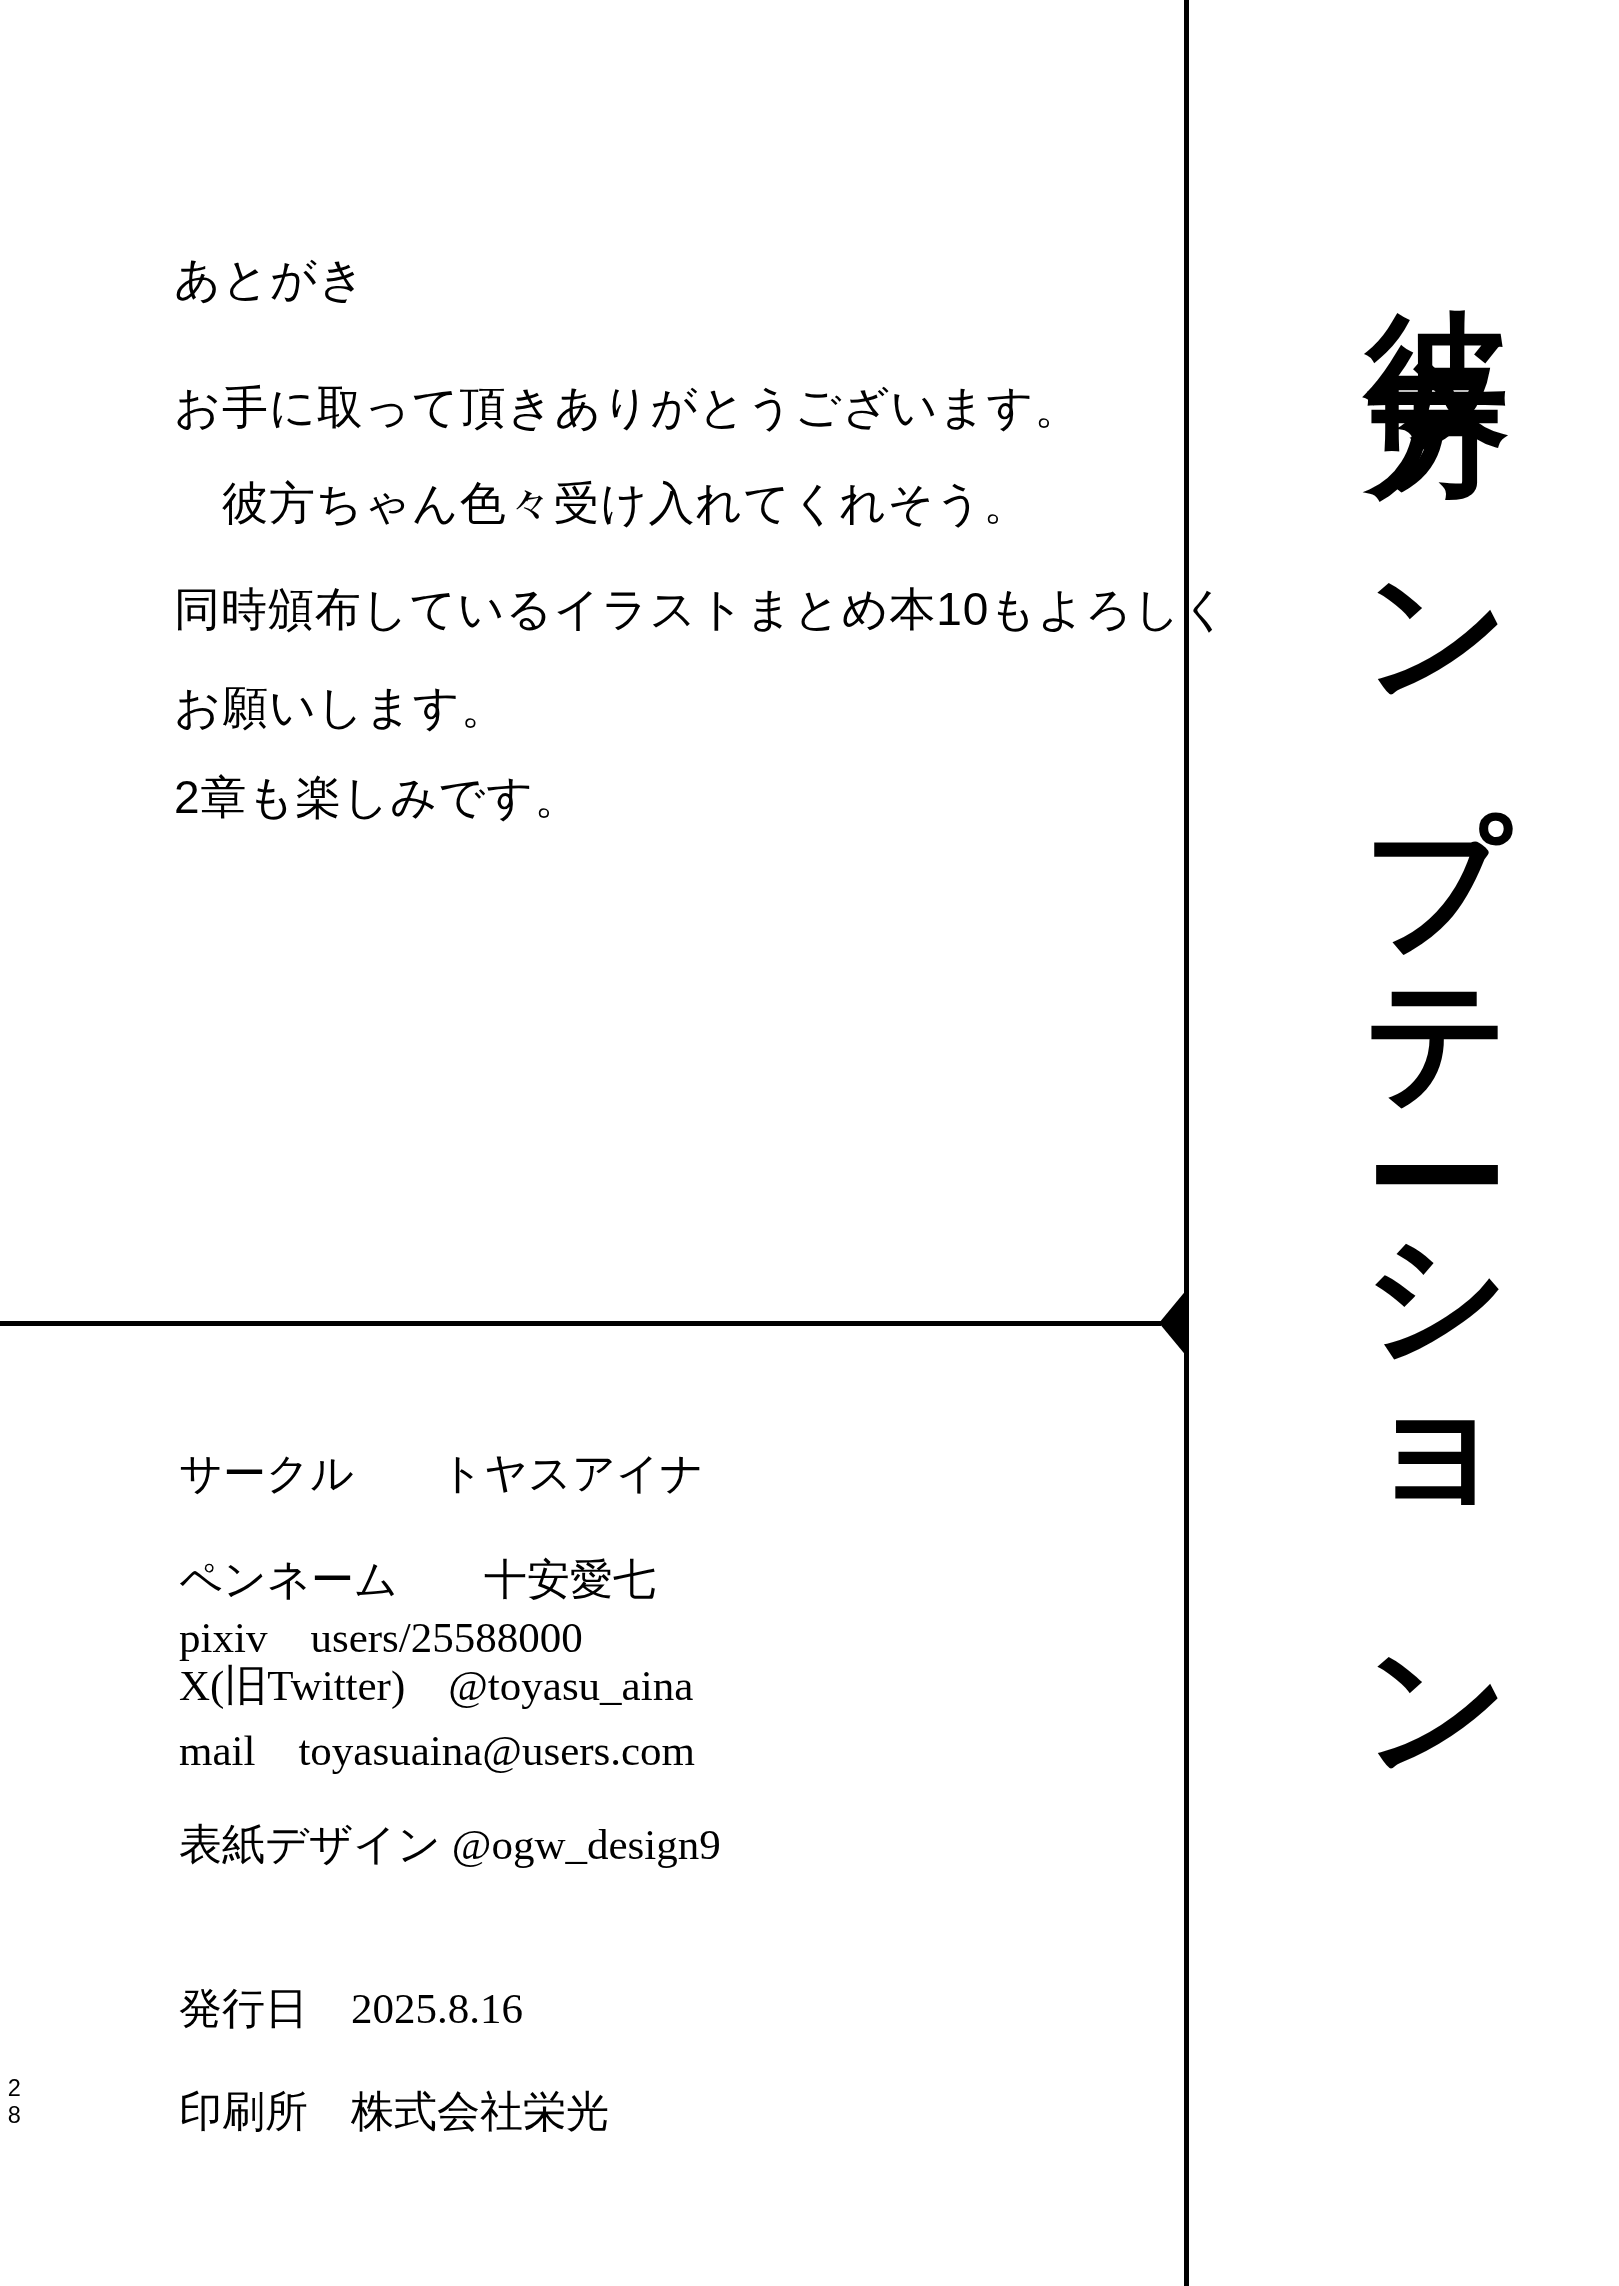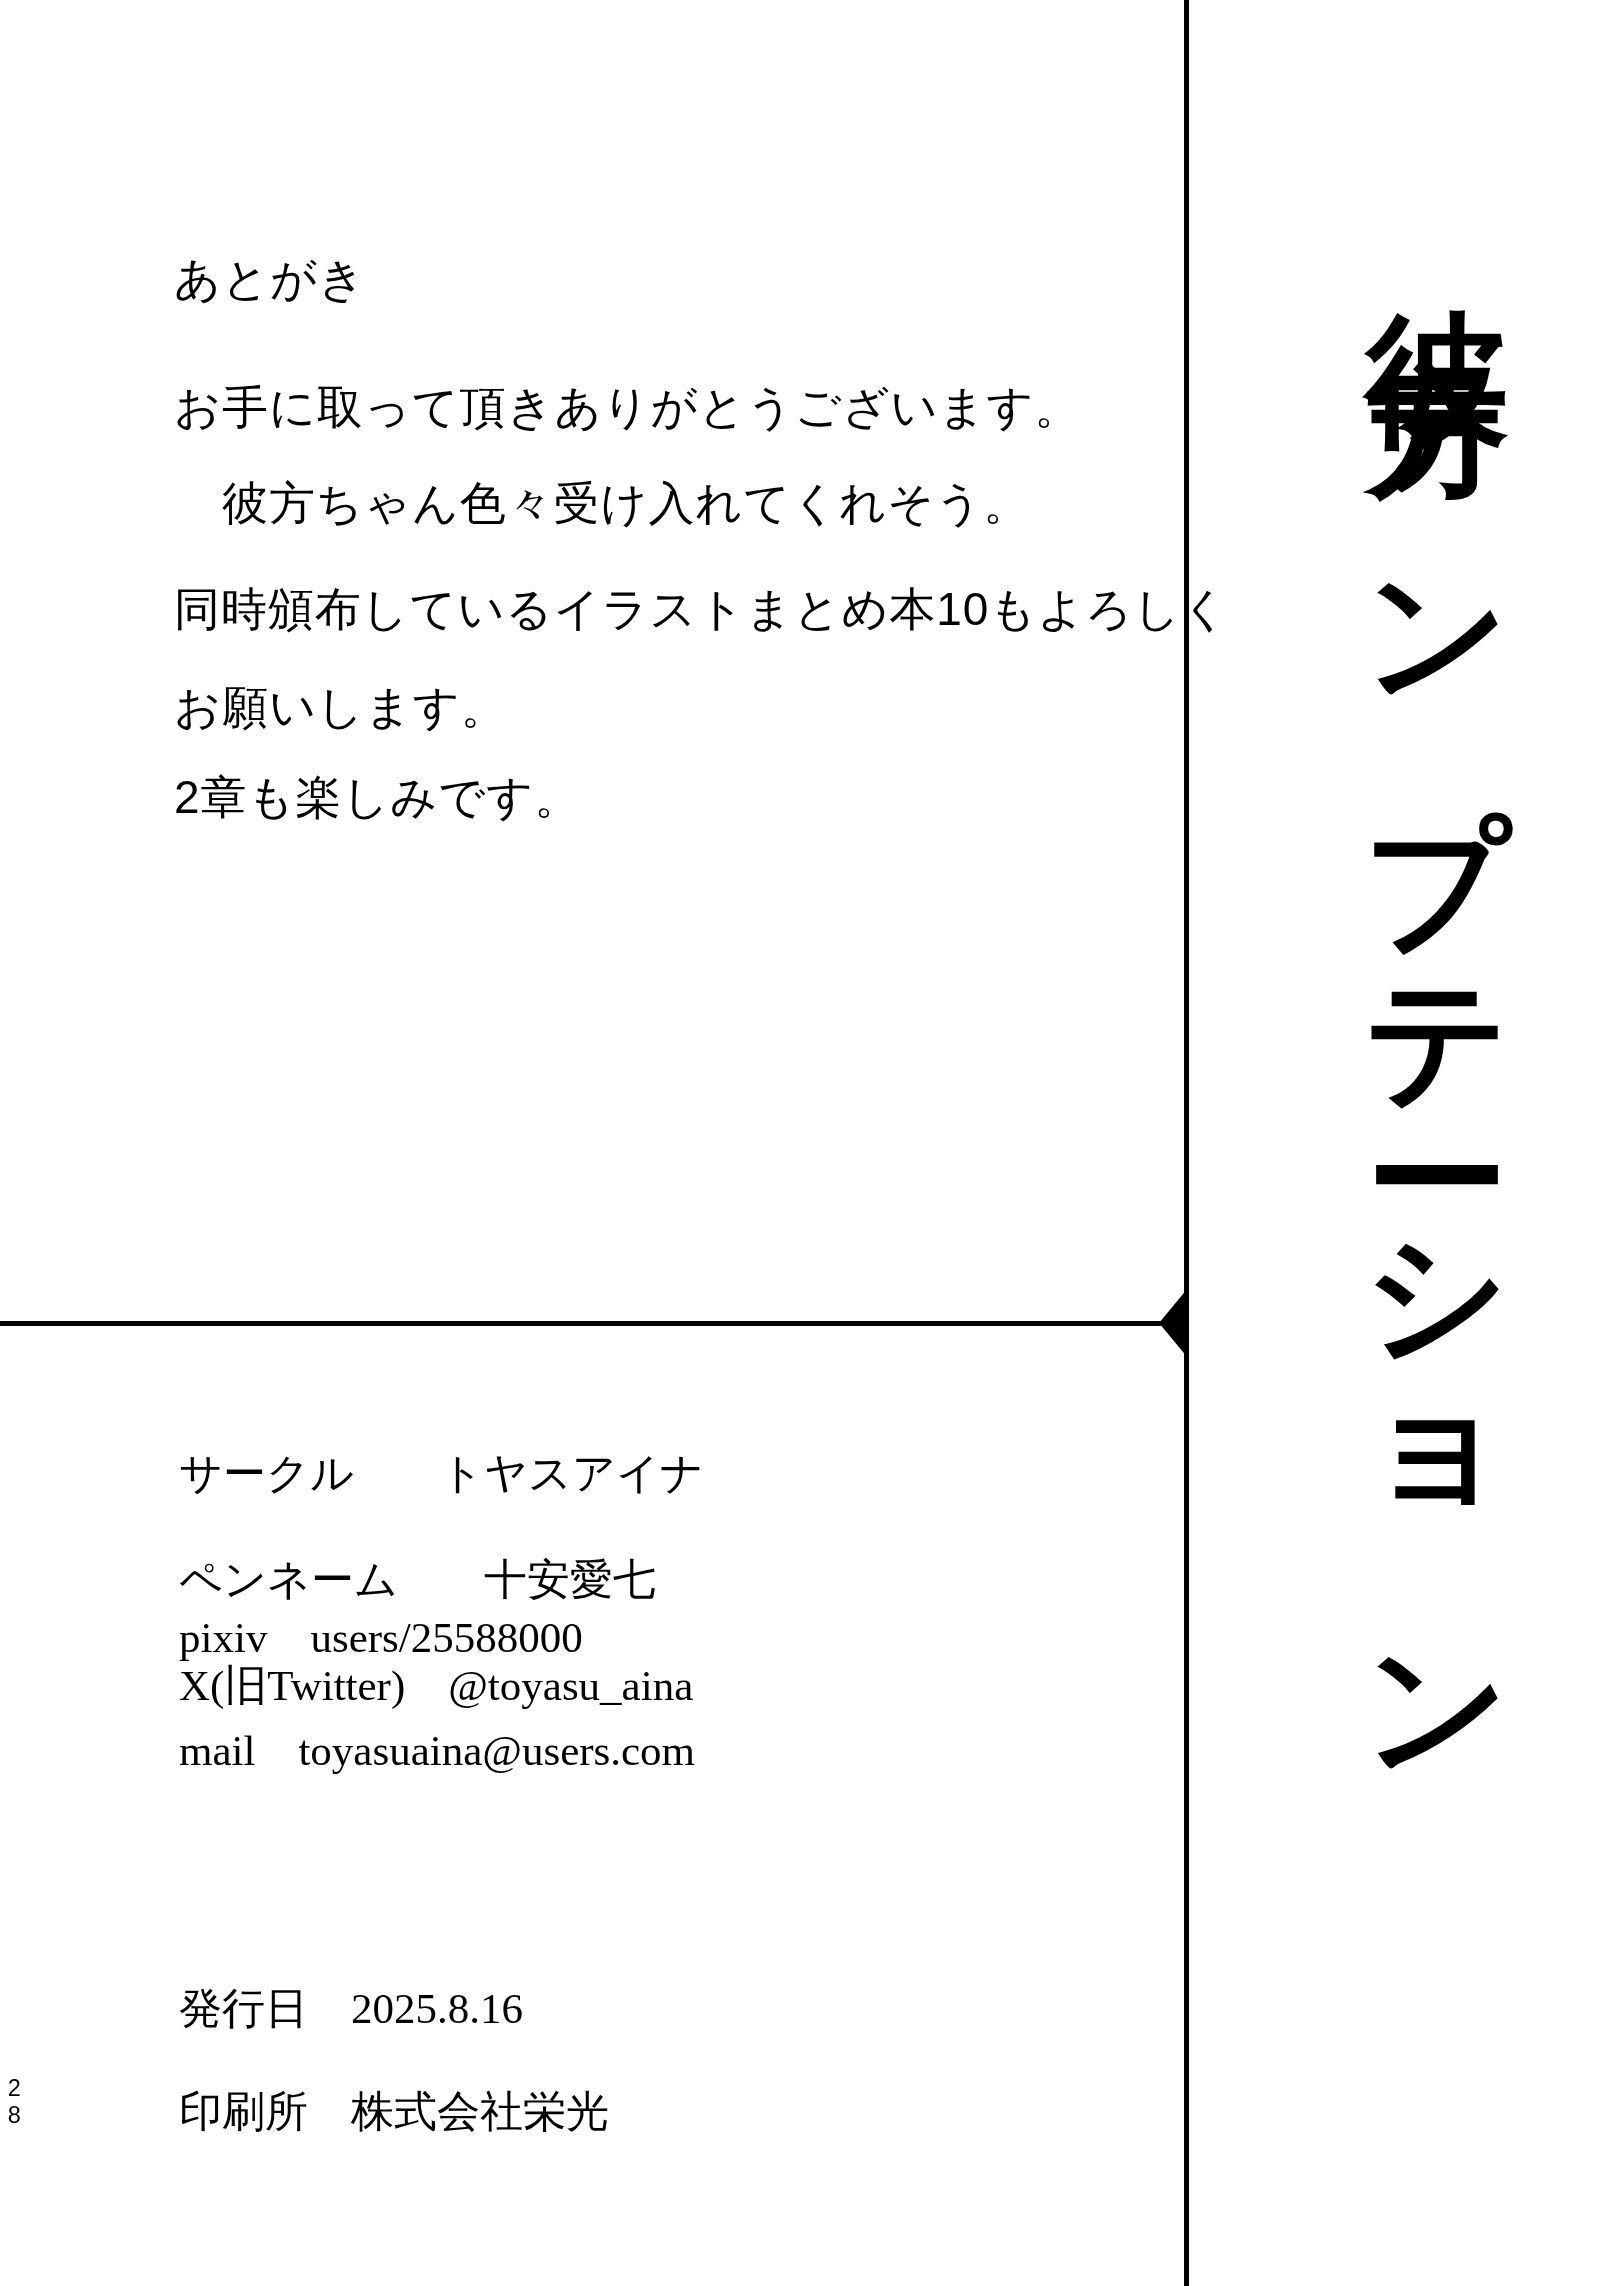--- a/index.html
+++ b/index.html
@@ -91,20 +91,21 @@
 
   <div class="divider-line"></div>
   <div class="divider-arrow"></div>
   <div class="vrule"></div>
 
   <div class="cl cl-1">サークル　　トヤスアイナ</div>
   <div class="cl cl-2">ペンネーム　　十安愛七</div>
   <div class="cl cl-3">pixiv　users/25588000</div>
   <div class="cl cl-4">X(旧Twitter)　@toyasu_aina</div>
   <div class="cl cl-5">mail　toyasuaina@users.com</div>
+  <div class="cl cl-6">表紙デザイン @ogw_design9</div>
   <div class="cl cl-7">発行日　2025.8.16</div>
   <div class="cl cl-8">印刷所　株式会社栄光</div>
 
   <div class="side-title">彼方テンプテーション</div>
 
   <div class="page-number">28</div>
 
 </div>
 
 

